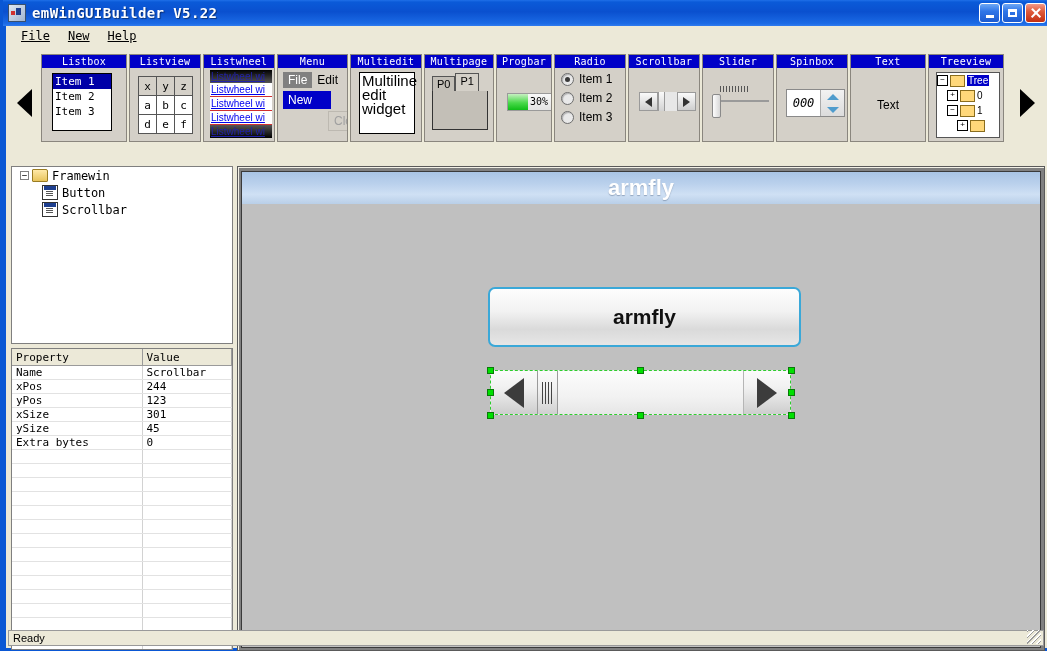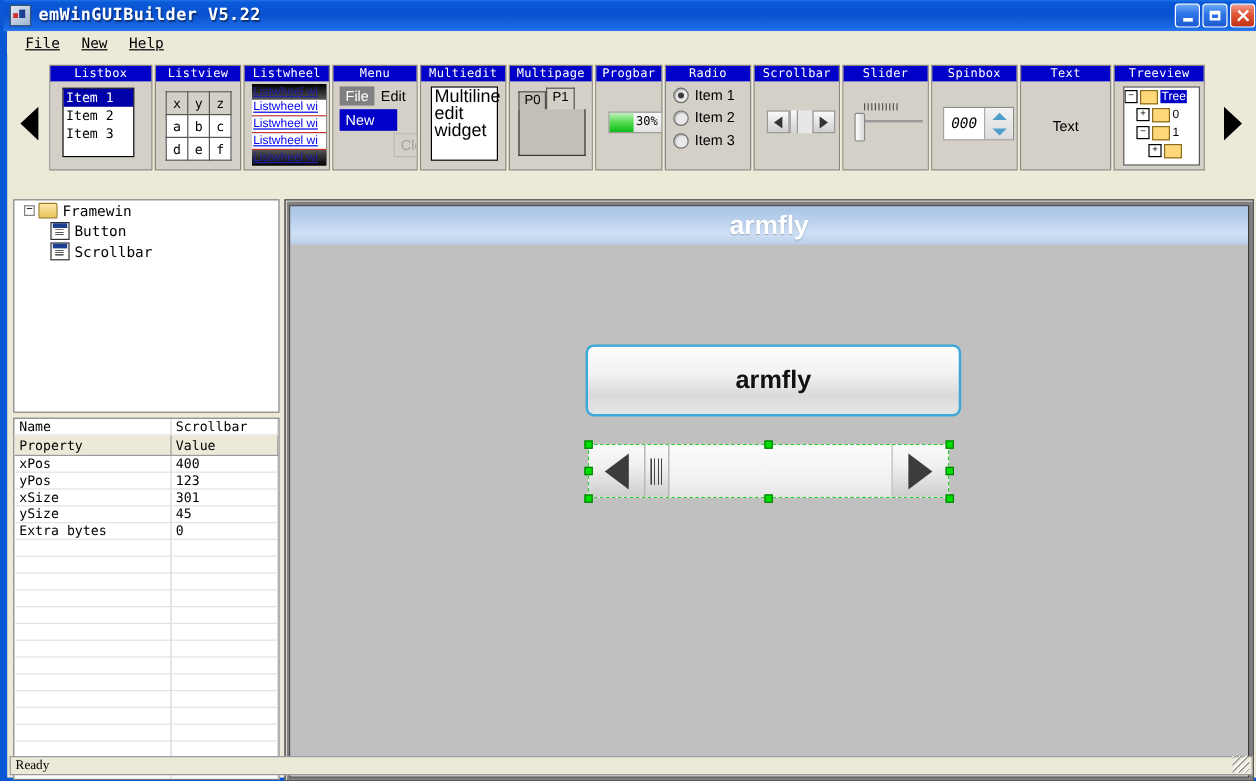--- a/index.html
+++ b/index.html
@@ -189,21 +189,21 @@
   .sb-tri-r{width:0;height:0;border-top:15px solid transparent;border-bottom:15px solid transparent;border-left:20px solid #3c3c3c;}
   .sb-thumb{width:19px;background:linear-gradient(180deg,#fbfbfb 0%,#efefef 45%,#d0d0d0 100%);
     border-right:1px solid #9a9a9a;display:flex;align-items:center;justify-content:center;}
   .sb-grip{width:11px;height:22px;background:repeating-linear-gradient(90deg,#444 0 1px,transparent 1px 3px);}
   .sb-track{flex:1 1 auto;background:linear-gradient(180deg,#fcfcfc 0%,#f2f2f2 60%,#e6e6e6 100%);
     border-right:1px solid #b5b5b5;}
   .handle{position:absolute;width:7px;height:7px;background:#00e000;border:1px solid #0a7a0a;box-sizing:border-box;}
 
   .statusbar{position:absolute;left:2px;top:604px;width:1036px;height:16px;background:#ece9d8;
     border:1px solid #9a9a9a;box-sizing:border-box;display:flex;align-items:center;}
-  .status-text{font-size:11px;padding-left:4px;font-family:Liberation Serif, serif;}
+  .status-text{font-size:11px;padding-left:4px;font-family:Liberation Sans, sans-serif;}
   .grip{position:absolute;right:2px;bottom:1px;width:14px;height:14px;
     background:repeating-linear-gradient(135deg,#ffffff 0 1px,#9a9a9a 1px 2px,transparent 2px 4px);}
 </style>
 </head>
 <body>
 
 <div class="window">
 
   <div class="titlebar">
     <div class="title-icon"></div>
@@ -460,30 +460,30 @@
     </div>
 
     <div class="prop">
       <table>
         <colgroup>
             <col class="c1">
             <col>
         </colgroup>
           <tbody>
             <tr>
+          <th>Property</th>
+          <th>Value</th>
+        </tr>
+        <tr>
           <td>Name</td>
           <td>Scrollbar</td>
         </tr>
         <tr>
-          <th>Property</th>
-          <th>Value</th>
-        </tr>
-        <tr>
           <td>xPos</td>
-          <td>400</td>
+          <td>244</td>
         </tr>
         <tr>
           <td>yPos</td>
           <td>123</td>
         </tr>
         <tr>
           <td>xSize</td>
           <td>301</td>
         </tr>
         <tr>

